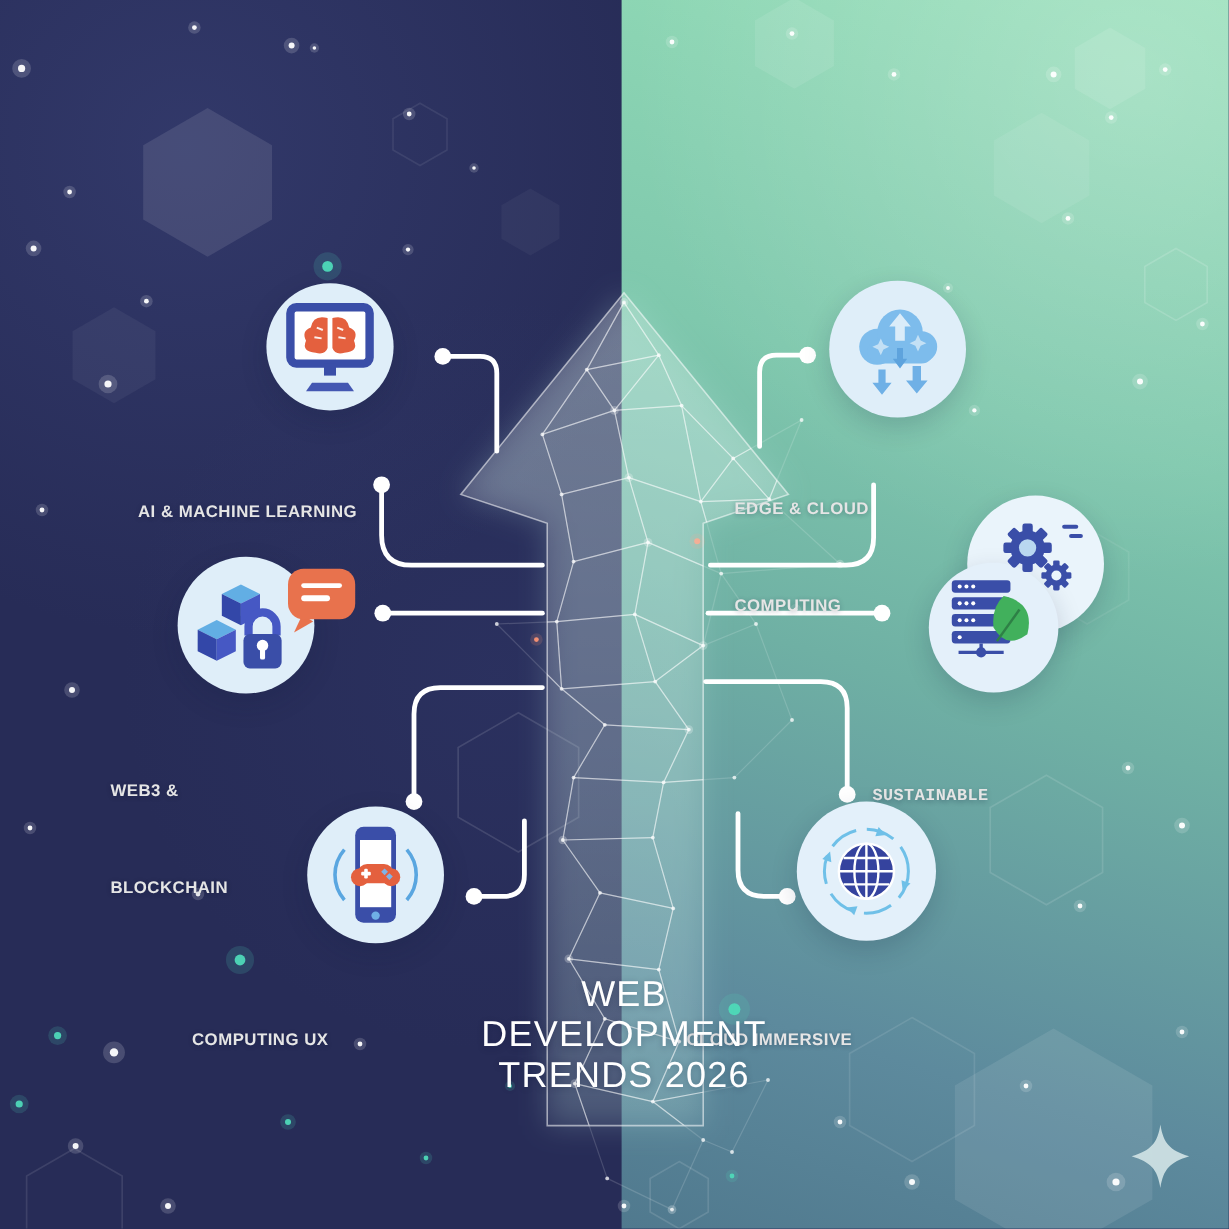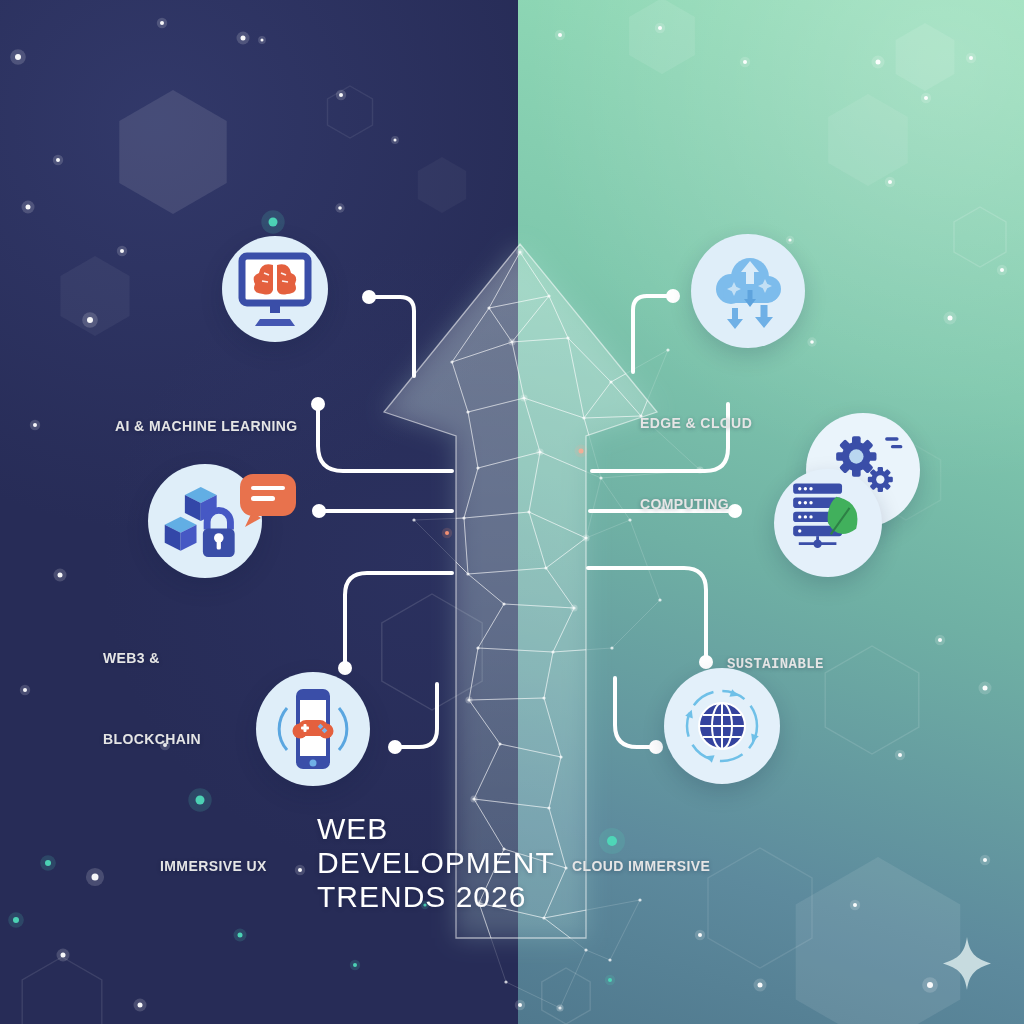--- a/index.html
+++ b/index.html
@@ -15,21 +15,21 @@
       radial-gradient(circle at 85% 6%, rgba(255,255,255,.22) 0%, rgba(255,255,255,0) 40%),
       linear-gradient(197deg,#95deb8 0%,#7fc8ad 34%,#6fb0a4 55%,#5d8a9d 82%,#50798e 100%);}
   svg.deco{position:absolute;left:0;top:0;}
   .icon-circle{position:absolute;border-radius:50%;background:#dfeef9;
     box-shadow:0 8px 22px rgba(15,25,60,.18);}
   .icon-circle svg{position:absolute;}
   .node-label{position:absolute;color:#e5e5e5;font-weight:700;text-align:left;
     font-size:14px;line-height:27px;letter-spacing:.4px;
     text-shadow:0 1px 4px rgba(10,20,50,.30);white-space:pre;}
   .node-label div{min-height:27px;}
-  .page-title{position:absolute;left:317px;top:812px;width:406px;
+  .page-title{position:absolute;left:317px;top:812px;width:406px;text-align:center;
     color:#ffffff;font-size:30px;line-height:34px;font-weight:400;letter-spacing:1px;
     text-shadow:0 1px 5px rgba(10,20,50,.25);}
 </style>
 </head>
 <body>
 
 <div class="bg-left"></div>
 <div class="bg-right"></div>
 
 <svg class="deco" id="deco" width="1024" height="1024" viewBox="0 0 1024 1024">
@@ -440,21 +440,21 @@
         <rect x="25" y="44" width="55" height="20" rx="10"></rect>
     </g>
     <path d="M52,22 l9,11 h-5 v12 h-8 v-12 h-5 z" fill="#daecf9"></path>
     <path d="M36,43 l2.2,4.8 4.8,2.2 -4.8,2.2 -2.2,4.8 -2.2,-4.8 -4.8,-2.2 4.8,-2.2 z" fill="#c3e0f5"></path>
     <path d="M67,40 l2.2,4.8 4.8,2.2 -4.8,2.2 -2.2,4.8 -2.2,-4.8 -4.8,-2.2 4.8,-2.2 z" fill="#c3e0f5"></path>
     <path d="M52,68 l-6,-8 h3.5 v-9 h5 v9 h3.5 z" fill="#5ea3dd"></path>
     <path d="M37,90 l-8,-10 h5 v-11 h6 v11 h5 z" fill="#6fb0e6"></path>
     <path d="M66,89 l-9,-11 h5.5 v-12 h7 v12 h5.5 z" fill="#6fb0e6"></path>
   </svg>
 </div>
-<div class="node-label" style="left:640px;top:356px;width:244px;">
+<div class="node-label" style="left:612px;top:356px;width:244px;">
   <div>EDGE &amp; CLOUD</div>
   <div>COMPUTING</div>
 </div>
 
 <div class="icon-circle" style="left:148px;top:464px;width:114px;height:114px;">
   <svg viewBox="0 0 100 100" style="left:4px;top:4px;width:106px;height:106px;">
     <g transform="translate(46,29)">
       <polygon points="0,-11 15,-3.5 0,4 -15,-3.5" fill="#62aee4"></polygon>
       <polygon points="-15,-3.5 0,4 0,21 -15,13.5" fill="#3347a8"></polygon>
       <polygon points="0,4 15,-3.5 15,13.5 0,21" fill="#4658c4"></polygon>
@@ -471,21 +471,21 @@
       <rect x="-2" y="4" width="4" height="9" rx="1.5" fill="#ffffff"></rect>
     </g>
   </svg>
 </div>
 <svg style="position:absolute;left:238px;top:472px;" width="62" height="58" viewBox="0 0 62 58">
   <path d="M14,40 l-7,15 l16,-9 z" fill="#e8724d"></path>
   <rect x="2" y="2" width="56" height="42" rx="13" fill="#e8724d"></rect>
   <rect x="13" y="14" width="34" height="4" rx="2" fill="#ffffff"></rect>
   <rect x="13" y="24" width="24" height="5" rx="2.5" fill="#ffffff"></rect>
 </svg>
-<div class="node-label" style="left:103px;top:591px;width:200px;">
+<div class="node-label" style="left:92px;top:591px;width:200px;">
   <div>WEB3 &amp;</div>
   <div>BLOCKCHAIN</div>
 </div>
 
 <div style="position:absolute;left:770px;top:408px;width:154px;height:174px;">
   <div class="icon-circle" style="left:36px;top:5px;width:114px;height:114px;background:#eaf4fb;"></div>
   <div class="icon-circle" style="left:4px;top:61px;width:108px;height:108px;background:#e4f0fa;"></div>
   <svg viewBox="0 0 100 100" style="position:absolute;left:46px;top:12px;width:96px;height:96px;">
     <g transform="translate(42,38)" fill="#3a4ea8">
       <g>
@@ -552,21 +552,21 @@
       <circle cx="-13" cy="3" r="7.5" fill="#e4603e"></circle>
       <circle cx="13" cy="3" r="7.5" fill="#e4603e"></circle>
       <rect x="-12" y="-1.5" width="8" height="3" rx="1" fill="#ffffff"></rect>
       <rect x="-9.5" y="-4" width="3" height="8" rx="1" fill="#ffffff"></rect>
       <rect x="5.5" y="-3.5" width="4" height="4" fill="#7fb3e8" transform="rotate(45 7.5,-1.5)"></rect>
       <rect x="9.5" y="0.5" width="4" height="4" fill="#7fb3e8" transform="rotate(45 11.5,2.5)"></rect>
     </g>
   </svg>
 </div>
 <div class="node-label" style="left:160px;top:799px;width:300px;">
-  <div>IMMERSIVE UX</div>
+  <div>COMPUTING UX</div>
 </div>
 
 <div class="icon-circle" style="left:664px;top:668px;width:116px;height:116px;background:#e3f0fa;">
   <svg viewBox="0 0 100 100" style="left:8px;top:8px;width:100px;height:100px;">
     <circle cx="50" cy="50" r="35" stroke="#6fc0e8" stroke-width="2.5" fill="none" stroke-dasharray="24 9"></circle>
     <g fill="#6fc0e8">
       <polygon points="47,12 55,16 47,20" transform="rotate(20 50 50)"></polygon>
       <polygon points="47,12 55,16 47,20" transform="rotate(110 50 50)"></polygon>
       <polygon points="47,12 55,16 47,20" transform="rotate(200 50 50)"></polygon>
       <polygon points="47,12 55,16 47,20" transform="rotate(290 50 50)"></polygon>

